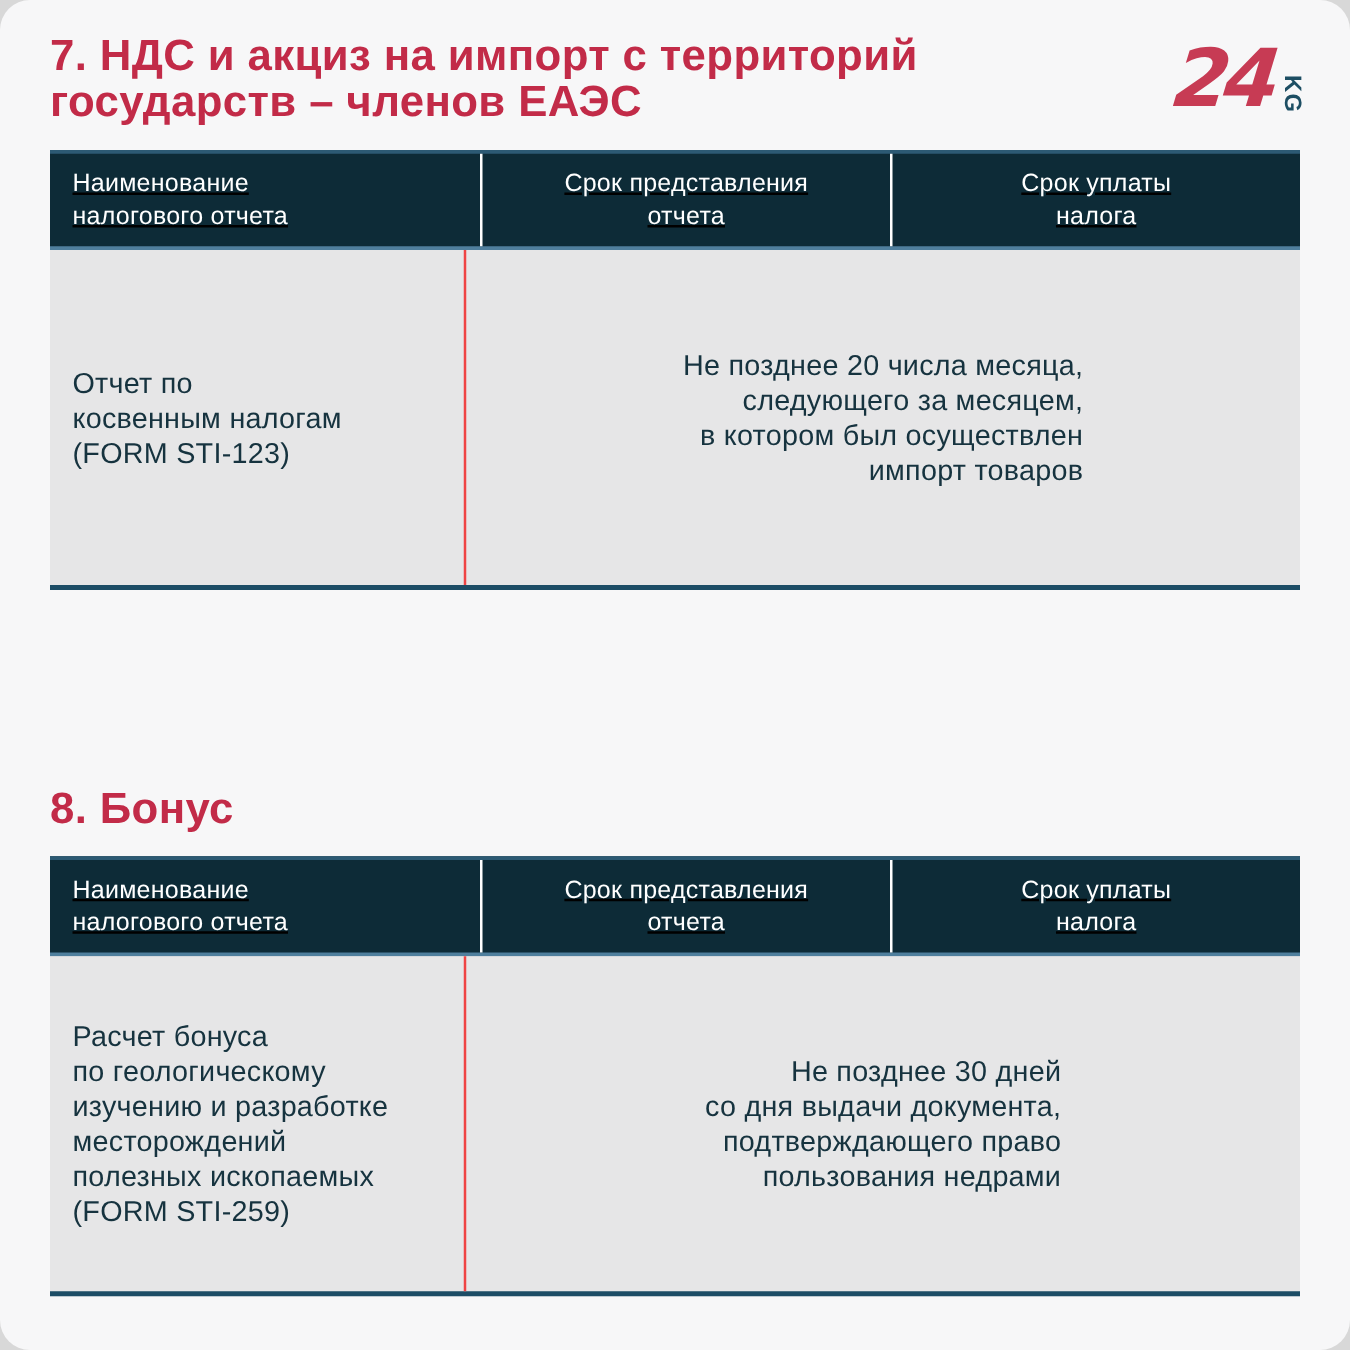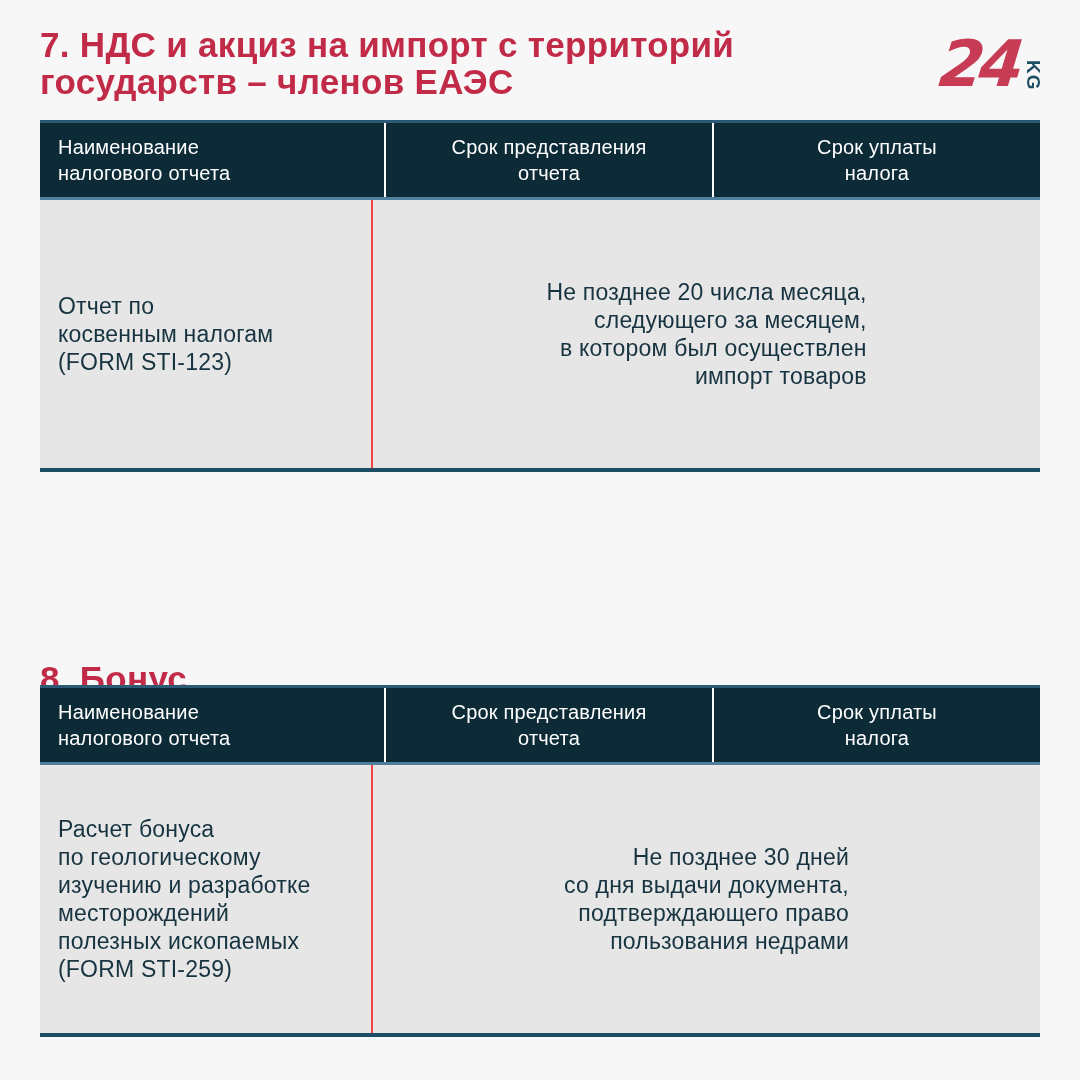--- a/index.html
+++ b/index.html
@@ -4,35 +4,36 @@
 <style>
   * { margin: 0; padding: 0; box-sizing: border-box; }
   html, body { background: #d8d8d8; }
   .canvas {
     position: relative;
     width: 1080px;
     height: 1080px;
     background: #f7f7f8;
     overflow: hidden;
     font-family: "Liberation Sans", "DejaVu Sans", sans-serif;
+    border-radius: 24px;
   }
 
   
   .section-title {
     position: absolute;
     left: 40px;
     color: #c22b48;
     font-weight: bold;
     font-size: 35px;
     line-height: 37px;
     letter-spacing: 0.3px;
     white-space: pre-line;
   }
   #title-7 { top: 26px; width: 860px; }
-  #title-8 { top: 628px; margin-top: 32px; }
+  #title-8 { top: 628px; }
 
   
   .logo {
     position: absolute;
     top: 32px;
     right: 36px;
     display: flex;
     align-items: flex-end;
   }
   .logo-24 {
@@ -64,20 +65,21 @@
   }
   #table-1 { top: 120px; }
   #table-2 { top: 685px; }
 
   .thead {
     display: flex;
     height: 80px;
     background: #0d2b37;
     border-top: 3px solid #2c5a74;
     border-bottom: 3px solid #4f7f9d;
+    text-decoration: underline;
   }
   .th {
     flex: 1 1 0;
     display: flex;
     align-items: center;
     justify-content: center;
     text-align: center;
     color: #ffffff;
     font-size: 20px;
     line-height: 26px;

